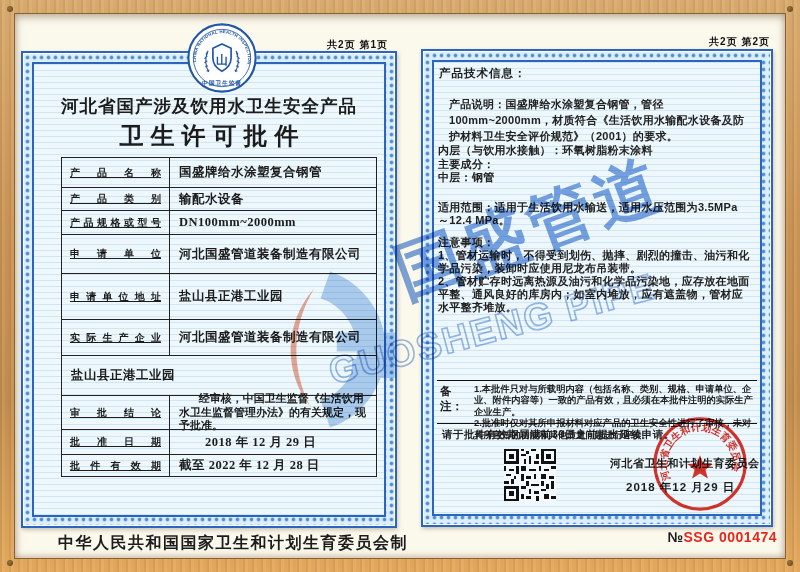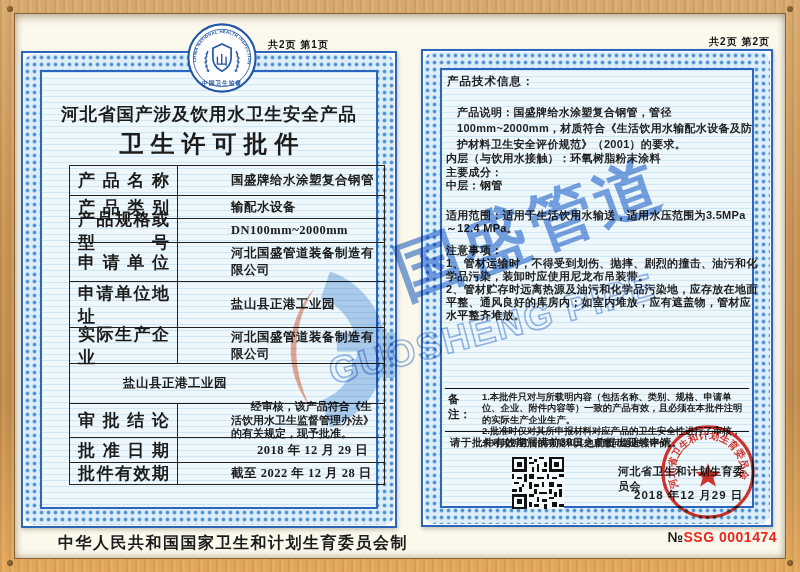--- a/index.html
+++ b/index.html
@@ -11,41 +11,41 @@
   html,body{width:800px;height:572px;overflow:hidden;}
   body{font-family:"Liberation Sans","DejaVu Sans",sans-serif;color:var(--ink);position:relative;background:#fff;}
   .stage{position:absolute;inset:0;}
   
   .frame{position:absolute;inset:0;background:linear-gradient(180deg,#d7a96e 0%,#c89254 40%,#c08c4e 70%,#e2a75c 100%);}
   .frame::after{content:'';position:absolute;inset:0;background:repeating-linear-gradient(90deg,rgba(120,80,30,.10) 0 2px,rgba(255,230,180,.10) 2px 5px,transparent 5px 9px);}
   .screw{position:absolute;width:6px;height:6px;border-radius:50%;background:radial-gradient(circle at 35% 35%,#9a7440,#5d3f16);z-index:3;}
   .mat{position:absolute;inset:14px 15px;background:#fbf8ec;box-shadow:0 0 0 1px #8a6233, inset 0 3px 9px rgba(90,60,20,.38), inset 0 -2px 6px rgba(90,60,20,.22);z-index:1;}
   
   .page{position:absolute;background:#fff;border:2px solid var(--border-blue);padding:1px;z-index:2;box-shadow:1px 2px 4px rgba(60,40,10,.25);}
-  .band{width:100%;height:100%;padding:16px;background-color:#ddeefa;
+  .band{width:100%;height:100%;padding:8px;background-color:#ddeefa;
     background-image:radial-gradient(circle at 3.5px 3.5px,var(--band-blue) 1.1px,rgba(74,143,212,.38) 1.9px,rgba(255,255,255,0) 2.6px);
-    background-size:7px 7px;border-radius:11px;}
+    background-size:7px 7px;}
   .inner{width:100%;height:100%;border:2px solid var(--border-blue);position:relative;background-color:var(--page-bg);
     background-image:repeating-linear-gradient(180deg,rgba(130,185,225,.28) 0 1px,rgba(255,255,255,0) 1px 6px);}
   .page1{left:21px;top:51px;width:376px;height:477px;}
   .page2{left:421px;top:49px;width:352px;height:478px;}
   .pglabel{position:absolute;font-size:10px;font-weight:bold;letter-spacing:1px;z-index:4;color:#111;}
-  .pglabel.one{left:268px;top:38px;width:120px;}
+  .pglabel.one{left:268px;top:38px;width:120px;text-align:right;}
   .pglabel.two{left:650px;top:35px;width:120px;text-align:right;}
   
   .title1{position:absolute;left:0;right:0;top:30px;text-align:center;font-family:"Liberation Serif","DejaVu Serif",serif;font-weight:bold;font-size:17.5px;letter-spacing:1px;}
   .title2{position:absolute;left:0;right:0;top:56px;text-align:center;font-family:Liberation Mono, monospace;font-weight:bold;font-size:24px;letter-spacing:7px;text-indent:7px;}
   .ptable{position:absolute;left:27px;top:93px;width:316px;border:1.5px solid #222;display:flex;flex-direction:column;background:transparent;}
   .trow{display:flex;border-bottom:1px solid #222;}
   .trow:last-child{border-bottom:none;}
   .r0{height:30px}.r1{height:23px}.r2{height:24px}.r3{height:39px}.r4{height:46px}.r5{height:36px}.r6{height:40px}.r7{height:34px}.r8{height:21px}.r9{height:25px}.r10{height:21px}
   .tl{width:108px;border-right:1px solid #222;display:flex;align-items:center;padding:0 8px;}
-  .tl span{width:100%;font-weight:bold;font-size:17px;text-align:justify;text-align-last:justify;}
+  .tl span{width:100%;font-weight:bold;font-size:10px;text-align:justify;text-align-last:justify;text-decoration:underline;}
   .tv{flex:1;display:flex;align-items:center;padding:0 9px;}
-  .tv span{font-family:"Liberation Serif","DejaVu Serif",serif;font-weight:bold;font-size:12.5px;letter-spacing:.5px;margin-left:44px;}
+  .tv span{font-family:"Liberation Serif","DejaVu Serif",serif;font-weight:bold;font-size:12.5px;letter-spacing:.5px;}
   .tv span.sm{font-size:11px;line-height:13.5px;text-indent:1.8em;letter-spacing:0;}
   .footer1{position:absolute;left:58px;top:533px;font-size:16px;font-weight:bold;letter-spacing:1.5px;z-index:4;}
   
   .p2head{position:absolute;left:5px;top:4px;font-size:11.5px;font-weight:bold;letter-spacing:1px;}
   .ptext{position:absolute;font-size:11px;line-height:16px;font-weight:bold;color:#222;letter-spacing:.3px;}
   .desc{left:15px;top:34px;width:305px;}
   .comps{left:4px;top:82px;width:312px;line-height:13.5px;}
   .scope{left:4px;top:139px;width:308px;line-height:13px;}
   .notes{left:4px;top:174px;width:314px;line-height:13px;}
   .divider{position:absolute;left:3px;right:3px;border-top:1.5px solid #111;}
@@ -139,21 +139,21 @@
           <div class="trow r6">
               <div class="tv">
                 <span>盐山县正港工业园</span>
               </div>
             </div>
           <div class="trow r7">
               <div class="tl">
                 <span>审批结论</span>
               </div>
               <div class="tv">
-                <span class="sm">经审核，该产品符合《生活饮用水卫生监督管理办法》的有关规定，现予批准。</span>
+                <span class="sm">经审核，中国卫生监督《生活饮用水卫生监督管理办法》的有关规定，现予批准。</span>
               </div>
             </div>
           <div class="trow r9">
               <div class="tl">
                 <span>批准日期</span>
               </div>
               <div class="tv">
                 <span>　　2018 年 12 月 29 日</span>
               </div>
             </div>

